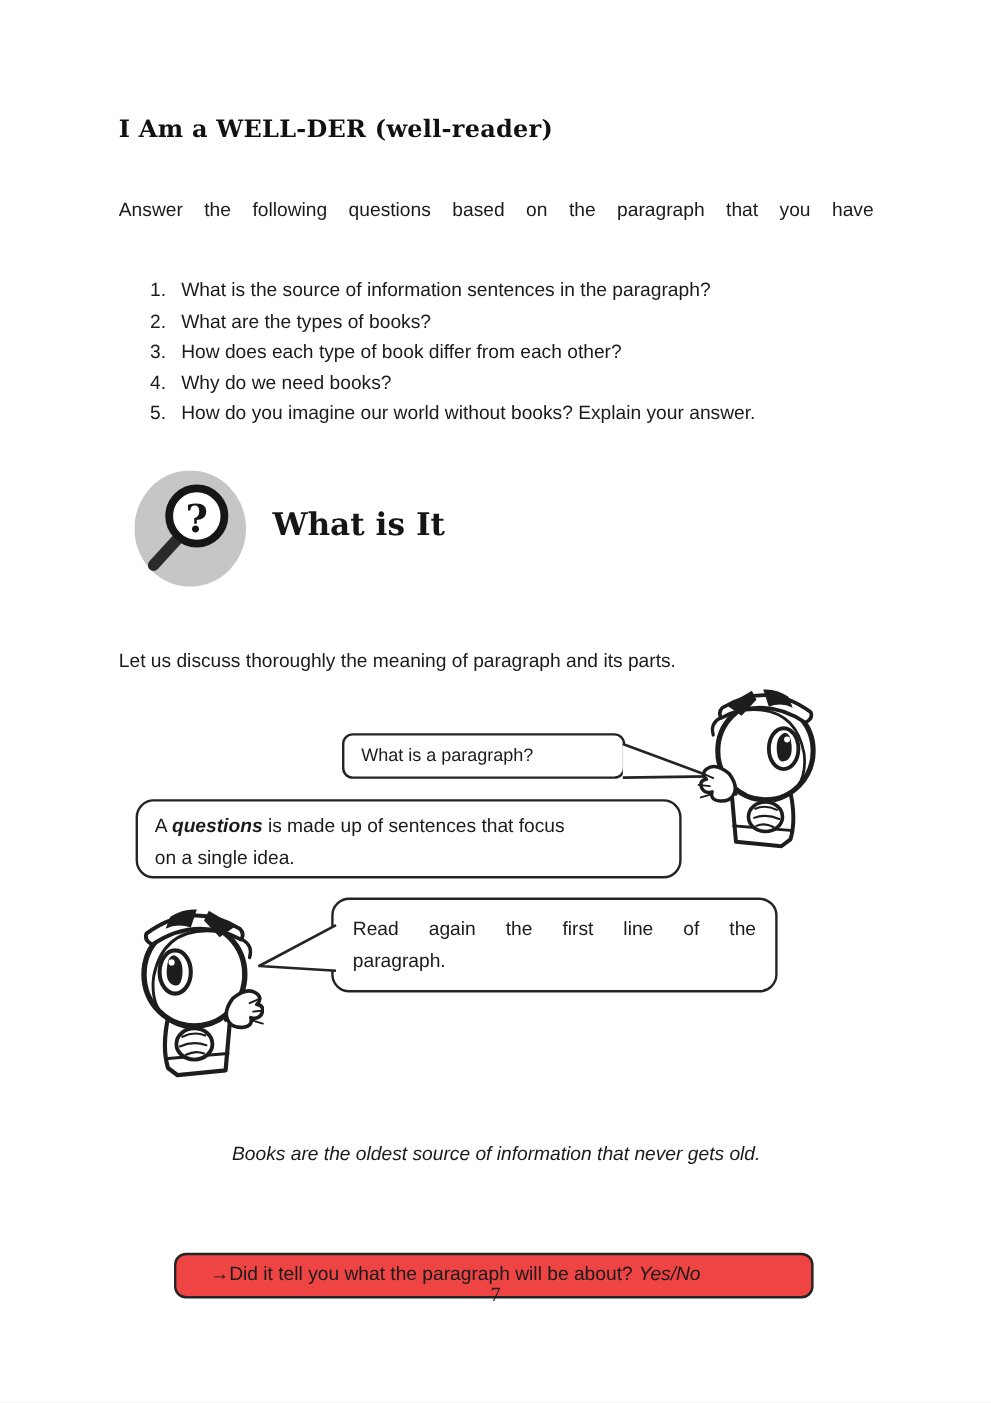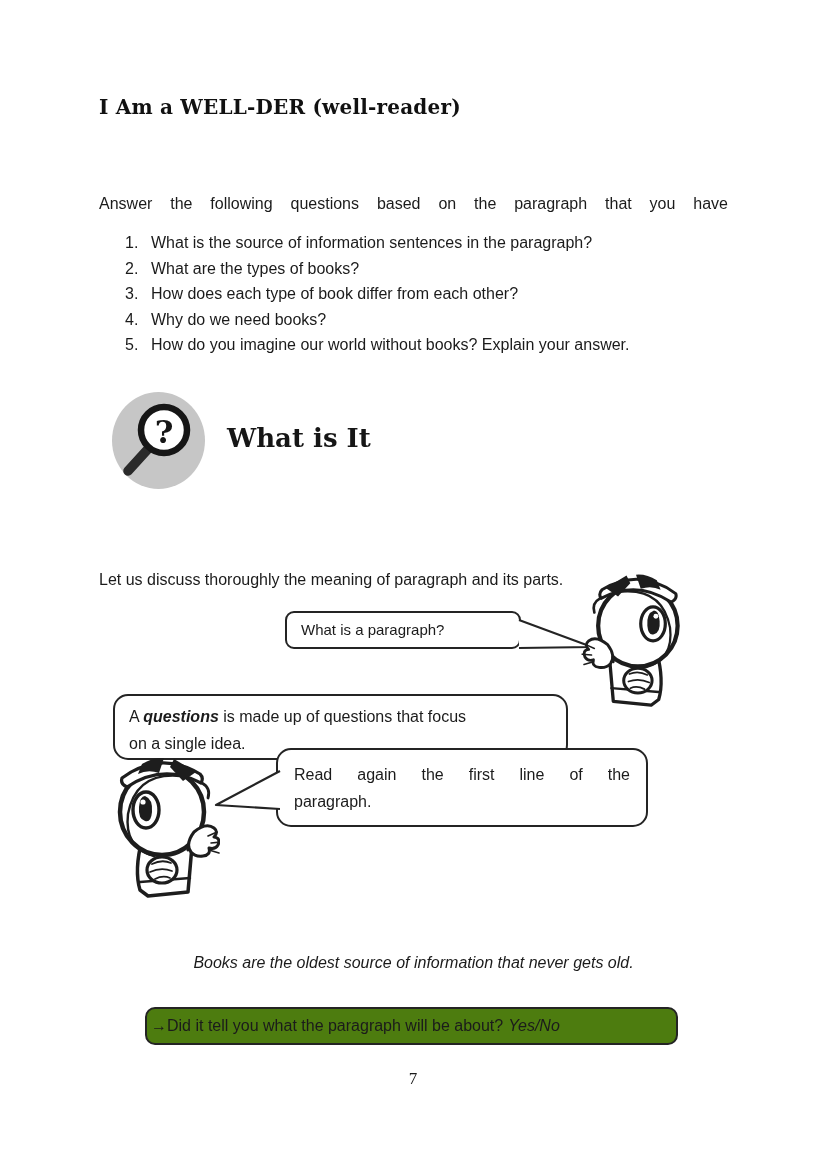--- a/index.html
+++ b/index.html
@@ -6,42 +6,42 @@
   .page{
     position:relative;
     width:826px;height:1169px;
     margin:0 auto;
     background:#ffffff;
     overflow:hidden;
     font-family:"Liberation Sans",sans-serif;
     color:#1b1b1b;
   }
   .abs{position:absolute;box-sizing:border-box;}
-  .body-txt{font-size:16px;line-height:26.5px;color:#1b1b1b;margin-top:28px;}
+  .body-txt{font-size:16px;line-height:26.5px;color:#1b1b1b;}
   .heading{
     font-family:"DejaVu Serif",serif;
     font-weight:bold;font-size:20px;line-height:26px;letter-spacing:.2px;color:#111;
   }
   .justify-first{text-align:justify;text-align-last:justify;}
   ol.qlist{margin:0;padding:0;list-style:none;}
   ol.qlist li{display:flex;line-height:25.6px;font-size:16px;}
   ol.qlist .num{width:26px;flex:none;}
   .section-title{
     font-family:"DejaVu Serif",serif;
     font-weight:bold;font-size:26px;color:#161616;
   }
   .bubble{
     border:2px solid #242424;background:#fff;border-radius:9px;
   }
   .bubble.big{border-radius:15px;}
   .tail{overflow:visible;}
   .quote{font-size:16px;font-style:italic;text-align:center;}
   .check-box{
-    border:2px solid #242424;border-radius:10px;background:#4d7c0f;
-    font-size:16px;line-height:33px;padding-left:4px;white-space:nowrap;
+    border:2px solid #242424;border-radius:10px;background:#ef4444;
+    font-size:16px;line-height:33px;padding-left:28px;white-space:nowrap;margin-top:37px;
   }
   .check-box i{margin-left:5px;}
   .page-number{
     width:826px;text-align:center;
     font-family:"Liberation Serif",serif;font-size:17px;color:#1b1b1b;
   }
   svg{display:block;}
 </style>
 </head>
 <body>
@@ -112,21 +112,21 @@
         <path d="M37 44 q8 3 7 16 q-1 11 -7 9 q-7 -2 -6 -14 q1 -11 6 -11 z" fill="#1d1d1d" stroke="none"></path>
         <circle cx="35" cy="50" r="2.6" fill="#ffffff" stroke="none"></circle>
         <path d="M80 98 Q84 92 88 88" stroke-width="3" fill="none"></path>
         <path d="M86 80 q12 -10 20 -4 q5 4 0 9 q7 1 4 8 q-3 5 -9 3 q2 7 -6 8 q-8 1 -12 -4 q-6 -8 3 -20 z" stroke-width="3"></path>
         <path d="M100 84 l9 -4 M103 91 l10 -1 M101 98 l10 3" stroke-width="1.6" fill="none"></path>
       </g>
     </svg>
   </div>
 
   <div class="abs bubble big body-txt" style="left:113px;top:666px;width:455px;height:66px;padding:8px 14px;">
-    <div><span>A</span> <b><i>questions</i></b> <span>is made up of questions that focus</span></div>
+    <div><span>A</span> <b><i>questions</i></b> <span>is made up of sentences that focus</span></div>
     <div>on a single idea.</div>
   </div>
 
   <div class="abs" style="left:108px;top:752px;width:112px;height:148px;">
     <svg width="112" height="148" viewBox="0 0 112 148">
       <g fill="#ffffff" stroke="#1d1d1d" stroke-linecap="round" stroke-linejoin="round">
         <path d="M34 88 Q26 118 32 138 L40 144 L80 140 L84 94 Z" stroke-width="3.5"></path>
         <path d="M32 130 L82 126" stroke-width="2.5" fill="none"></path>
         <ellipse cx="54" cy="118" rx="15" ry="13" stroke-width="3.2"></ellipse>
         <path d="M44 112 q10 -5 19 -1 M42 120 q11 -5 22 -1 M47 127 q8 -4 15 -1" stroke-width="1.8" fill="none"></path>

